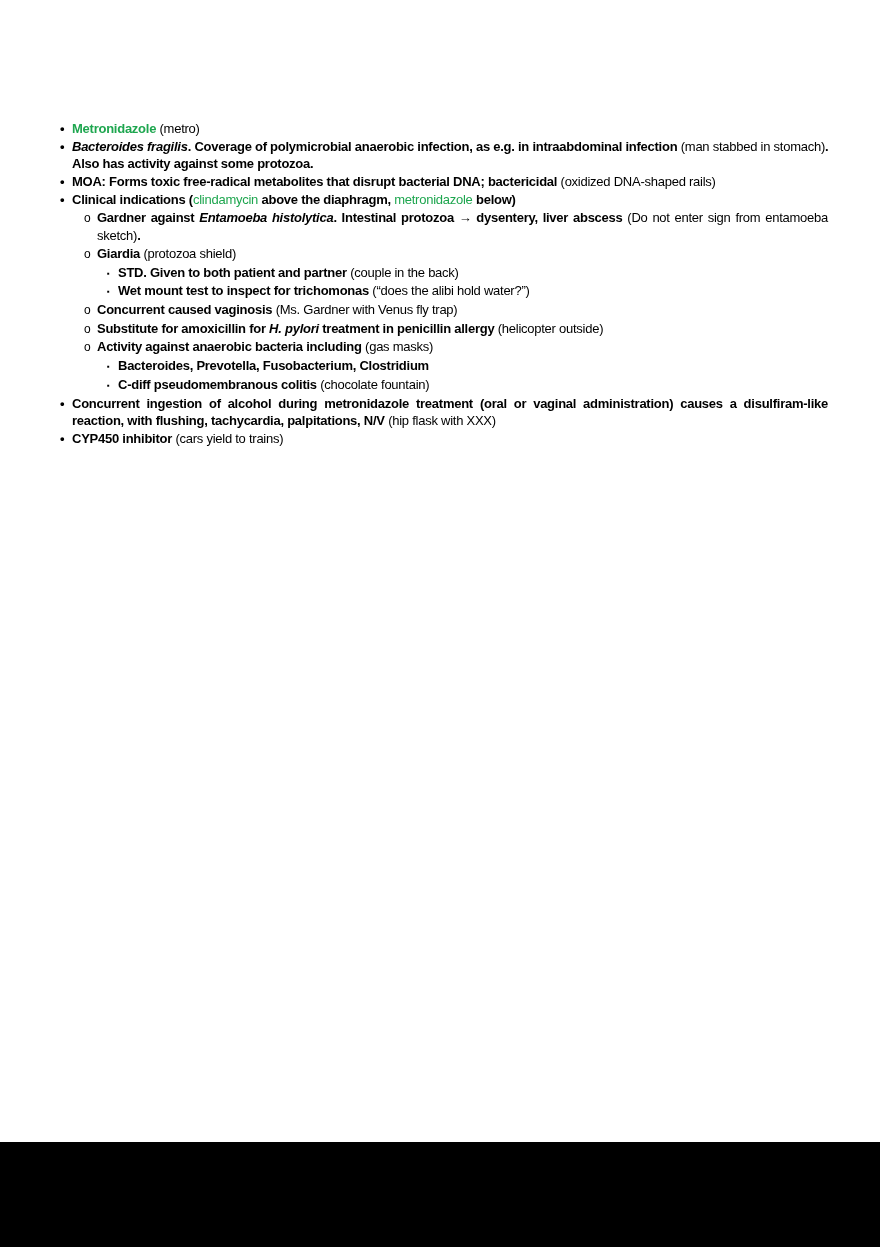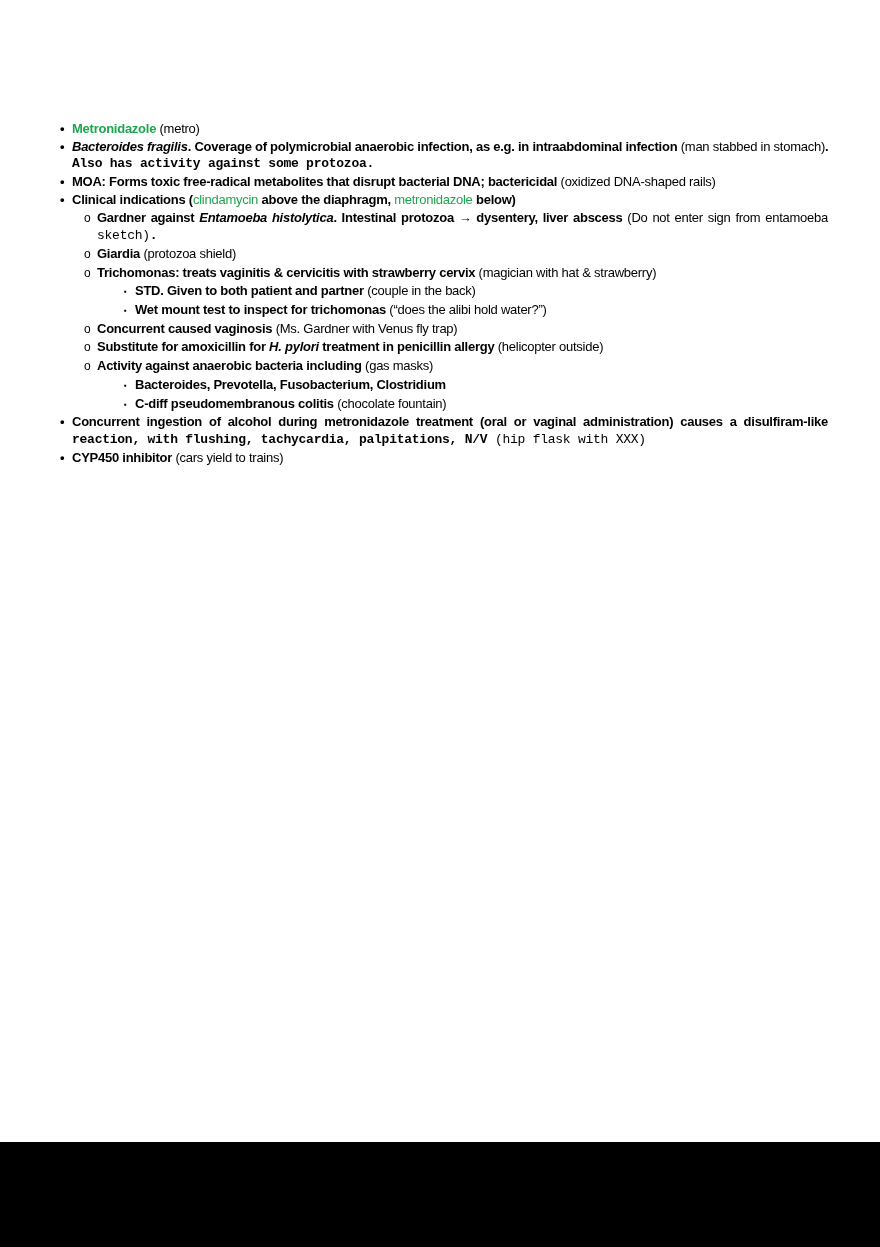--- a/index.html
+++ b/index.html
@@ -22,26 +22,26 @@
   }
   .content {
     position: absolute;
     top: 120px;
     left: 60px;
     width: 768px;
   }
   .item { text-align: left; }
   .item.l1 { margin-left: 0;  padding-left: 12px; }
   .item.l2 { margin-left: 24px; padding-left: 13px; }
-  .item.l3 { margin-left: 64px; padding-left: 11px; }
+  .item.l3 { margin-left: 47px; padding-left: 11px; }
   .item > .first, .item.simple { text-indent: -12px; }
   .item.l2 > .first, .item.l2.simple { text-indent: -13px; }
   .item.l3 > .first, .item.l3.simple { text-indent: -11px; }
   .item.simple { display: block; }
-  .cont { text-indent: 0; font-family: Liberation Mono, monospace; }
+  .cont { text-indent: 0; }
   .jline {
     white-space: nowrap;
     text-align: justify;
     text-align-last: justify;
   }
   .bullet {
     display: inline-block;
     text-indent: 0;
     font-weight: 700;
   }
@@ -79,21 +79,20 @@
 
     <div class="item l1 simple"><span class="bullet">•</span><span class="seg b">Clinical indications (</span><span class="seg g">clindamycin</span><span class="seg b"> above the diaphragm, </span><span class="seg g">metronidazole</span><span class="seg b"> below)</span></div>
 
     <div class="item l2">
       <div class="first jline"><span class="bullet">o</span><span class="seg b">Gardner against </span><span class="seg bi">Entamoeba histolytica</span><span class="seg b">. Intestinal protozoa → dysentery, liver abscess </span><span class="seg r">(Do not enter sign from entamoeba</span></div>
       <div class="cont"><span class="seg r">sketch)</span><span class="seg b">.</span></div>
     </div>
 
     <div class="item l2 simple"><span class="bullet">o</span><span class="seg b">Giardia </span><span class="seg r">(protozoa shield)</span></div>
 
-    <div class="item l2 simple"><span class="bullet">o</span><span class="seg b">Trichomonas: treats vaginitis &amp; cervicitis with strawberry cervix </span><span class="seg r">(magician with hat &amp; strawberry)</span></div>
 
     <div class="item l3 simple"><span class="bullet">▪</span><span class="seg b">STD. Given to both patient and partner </span><span class="seg r">(couple in the back)</span></div>
 
     <div class="item l3 simple"><span class="bullet">▪</span><span class="seg b">Wet mount test to inspect for trichomonas </span><span class="seg r">(“does the alibi hold water?”)</span></div>
 
     <div class="item l2 simple"><span class="bullet">o</span><span class="seg b">Concurrent caused vaginosis </span><span class="seg r">(Ms. Gardner with Venus fly trap)</span></div>
 
     <div class="item l2 simple"><span class="bullet">o</span><span class="seg b">Substitute for amoxicillin for </span><span class="seg bi">H. pylori</span><span class="seg b"> treatment in penicillin allergy </span><span class="seg r">(helicopter outside)</span></div>
 
     <div class="item l2 simple"><span class="bullet">o</span><span class="seg b">Activity against anaerobic bacteria including </span><span class="seg r">(gas masks)</span></div>

